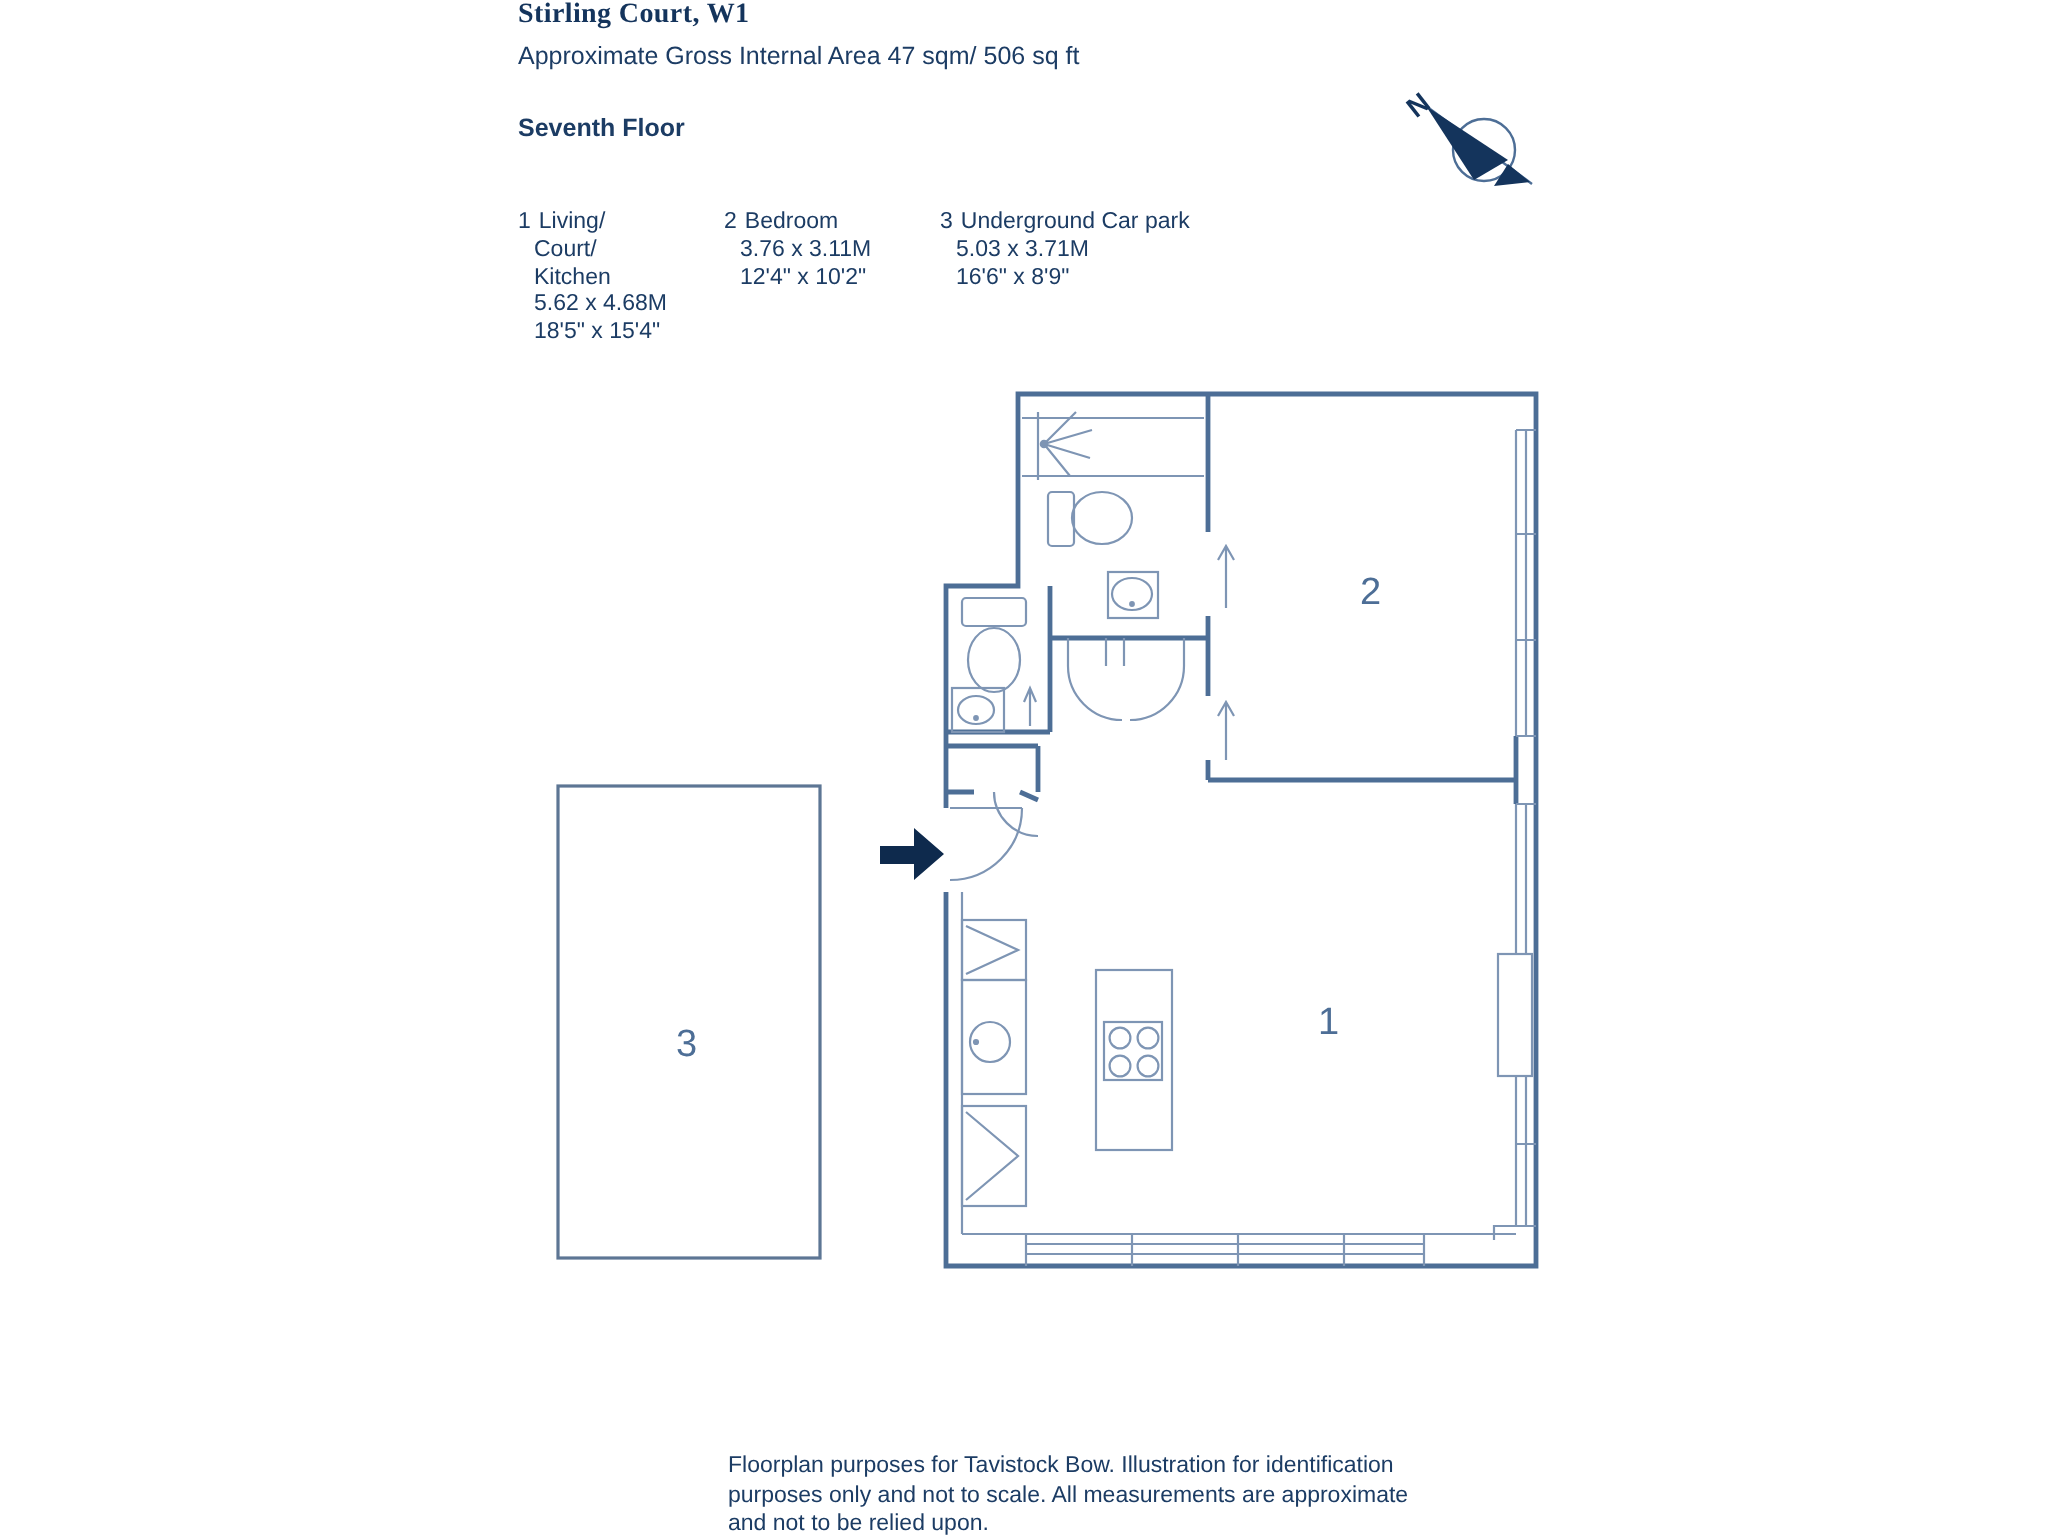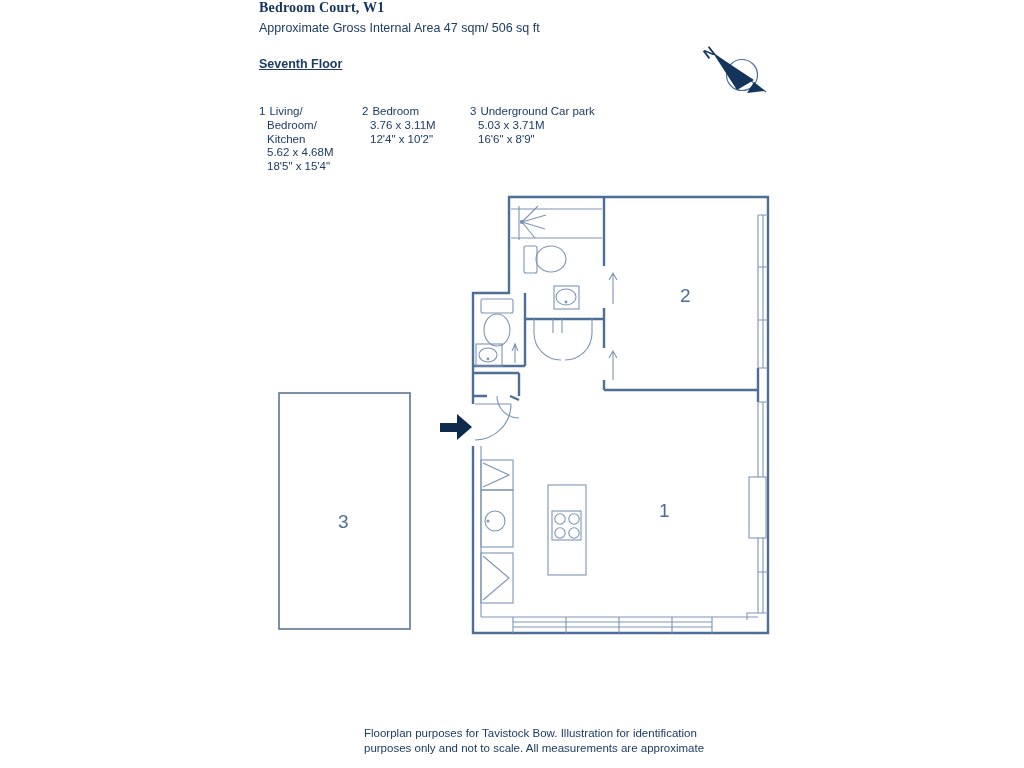--- a/index.html
+++ b/index.html
@@ -1,44 +1,44 @@
 <!DOCTYPE html>
 <html><head>
 <meta charset="utf-8">
 <style>
   html,body{margin:0;padding:0;background:#ffffff;}
   .page{position:relative;width:1024px;height:768px;background:#ffffff;
         font-family:"Liberation Sans",sans-serif;overflow:hidden;color:#1c3c64;}
   .hdr{position:absolute;left:259px;top:0;}
   .title{font-family:"Liberation Serif",serif;font-weight:bold;font-size:14px;color:#14345c;letter-spacing:.2px;}
   .area{position:absolute;left:259px;top:21px;font-weight:normal;font-size:12.5px;color:#1c3c64;}
-  .floor{position:absolute;left:259px;top:57px;font-weight:bold;font-size:12.5px;color:#1c3c64;text-decoration:underline;}
+  .floor{position:absolute;left:259px;top:57px;font-weight:bold;font-size:12.5px;color:#1c3c64;}
   .legend-item{position:absolute;top:81px;font-size:11.5px;line-height:13.8px;color:#1c3c64;margin-top:24px;}
   .legend-item .cont{padding-left:8px;}
   .li1{left:259px;} .li2{left:362px;} .li3{left:470px;}
   .nm{margin-left:4px;}
   .footer{position:absolute;left:364px;top:726px;font-size:11.5px;line-height:14.5px;color:#1c3c64;}
   svg.plan{position:absolute;left:0;top:0;}
   .roomlbl{font-family:"Liberation Sans",sans-serif;font-size:19px;fill:#4d6e96;}
   .nlbl{font-family:"Liberation Sans",sans-serif;font-size:14px;font-weight:bold;fill:#14345c;}
 </style>
 </head>
 <body>
 
 <div class="page">
 
-  <div class="hdr title">Bedroom Court, W1</div>
+  <div class="hdr title">Stirling Court, W1</div>
   <div class="area">Approximate Gross Internal Area 47 sqm/ 506 sq ft</div>
   <div class="floor">Seventh Floor</div>
 
   <div class="legend-item li1">
     <div>
       <span>1</span><span class="nm">Living/</span>
     </div>
-    <div class="cont">Bedroom/</div>
+    <div class="cont">Court/</div>
     <div class="cont">Kitchen</div>
     <div class="cont">5.62 x 4.68M</div>
     <div class="cont">18'5" x 15'4"</div>
   </div>
   <div class="legend-item li2">
     <div>
       <span>2</span><span class="nm">Bedroom</span>
     </div>
     <div class="cont">3.76 x 3.11M</div>
     <div class="cont">12'4" x 10'2"</div>
@@ -165,15 +165,16 @@
     <polygon points="440,423 457,423 457,414 472,427 457,440 457,432 440,432" fill="#0e2a4d"></polygon>
 
     <text class="roomlbl" x="659" y="517">1</text>
     <text class="roomlbl" x="680" y="302">2</text>
     <text class="roomlbl" x="338" y="528">3</text>
   </svg>
 
   <div class="footer">
     <div>Floorplan purposes for Tavistock Bow. Illustration for identification</div>
     <div>purposes only and not to scale. All measurements are approximate</div>
+    <div>and not to be relied upon.</div>
   </div>
 
 </div>
 
 </body></html>

